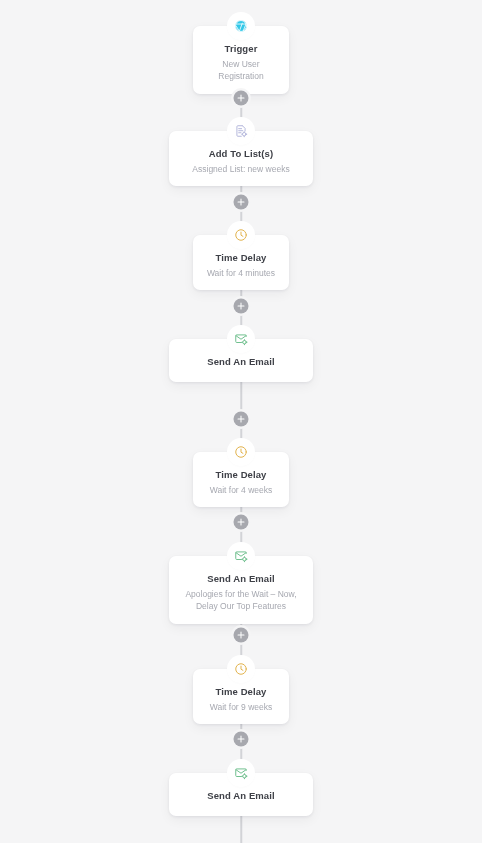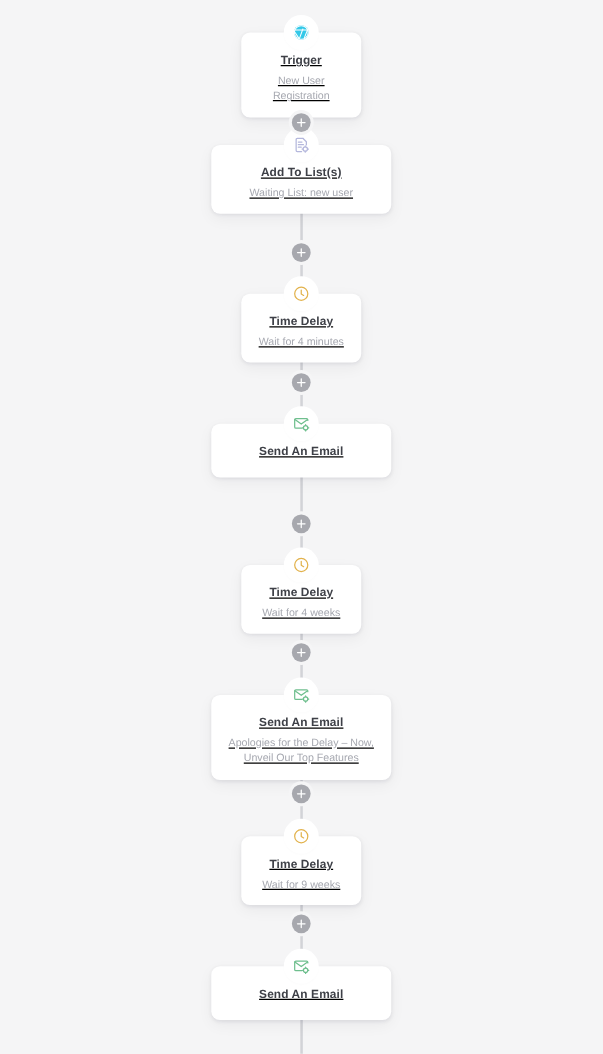--- a/index.html
+++ b/index.html
@@ -40,21 +40,20 @@
   }
 
   .card {
     background: #ffffff;
     border-radius: 7px;
     box-shadow: 0 1px 3px rgba(20,20,40,0.07), 0 4px 12px rgba(20,20,40,0.05);
     text-align: center;
     box-sizing: border-box;
     padding: 17px 10px 11px 10px;
     position: relative;
-    text-decoration: underline;
   }
   .card.mid    { width: 96px; }
   .card.wide   { width: 144px; }
 
   .card-title {
     font-size: 9.5px;
     font-weight: bold;
     color: #3e4047;
     letter-spacing: .1px;
     line-height: 1.25;
@@ -139,33 +138,33 @@
               <path d="M3.6 12 L9 20.4 M14.2 7.2 L9.6 20 M20.4 9 L16 20 M3.4 8.6 H20.6"></path>
             </g>
             <circle cx="12" cy="12" r="9.4" fill="none" stroke="#ffffff"></circle>
           </svg>
         </div>
         <div class="card-title">Trigger</div>
         <div class="card-sub">New User Registration</div>
         <div class="port-dot"></div>
       </div>
     </div>
-    <div class="node" style="top: 116px;">
+    <div class="node" style="top: 131px;">
       <div class="card wide">
         <div class="icon-badge">
           <svg width="14" height="14" viewBox="0 0 24 24" fill="none" stroke="#b4b7dc" stroke-width="1.7" stroke-linecap="round" stroke-linejoin="round">
             <path d="M14.5 3H6.5a1.5 1.5 0 0 0-1.5 1.5v15A1.5 1.5 0 0 0 6.5 21h6"></path>
             <path d="M14.5 3 19 7.5V12"></path>
             <path d="M8 8h5 M8 11.5h7 M8 15h4"></path>
             <circle cx="17.5" cy="17.5" r="3"></circle>
             <path d="M17.5 14.2v-1.1 M17.5 21.9v-1.1 M20.8 17.5h1.1 M13.1 17.5h1.1"></path>
           </svg>
         </div>
         <div class="card-title">Add To List(s)</div>
-        <div class="card-sub">Waiting List: new user</div>
+        <div class="card-sub">Assigned List: new weeks</div>
       </div>
     </div>
     <div class="node" style="top: 235px;">
       <div class="card mid">
         <div class="icon-badge">
           <svg width="14" height="14" viewBox="0 0 24 24" fill="none" stroke="#e2b24c" stroke-width="1.7" stroke-linecap="round" stroke-linejoin="round">
             <circle cx="12" cy="12" r="9"></circle>
             <path d="M12 7v5.3l3.3 2"></path>
           </svg>
         </div>
@@ -202,21 +201,21 @@
       <div class="card wide">
         <div class="icon-badge">
           <svg width="14" height="14" viewBox="0 0 24 24" fill="none" stroke="#6fbf8e" stroke-width="1.7" stroke-linecap="round" stroke-linejoin="round">
             <path d="M21 7.5v-.8a1.7 1.7 0 0 0-1.7-1.7H4.7A1.7 1.7 0 0 0 3 6.7v9.6a1.7 1.7 0 0 0 1.7 1.7h8.1"></path>
             <path d="M3.3 6.3 12 12.4l8.7-6.1"></path>
             <circle cx="18" cy="17.5" r="3"></circle>
             <path d="M18 14.2v-1 M18 21.8v-1 M21.3 17.5h1 M13.7 17.5h1"></path>
           </svg>
         </div>
         <div class="card-title">Send An Email</div>
-        <div class="card-sub">Apologies for the Delay – Now, Unveil Our Top Features</div>
+        <div class="card-sub">Apologies for the Wait – Now, Delay Our Top Features</div>
       </div>
     </div>
     <div class="node" style="top: 669px;">
       <div class="card mid">
         <div class="icon-badge">
           <svg width="14" height="14" viewBox="0 0 24 24" fill="none" stroke="#e2b24c" stroke-width="1.7" stroke-linecap="round" stroke-linejoin="round">
             <circle cx="12" cy="12" r="9"></circle>
             <path d="M12 7v5.3l3.3 2"></path>
           </svg>
         </div>

